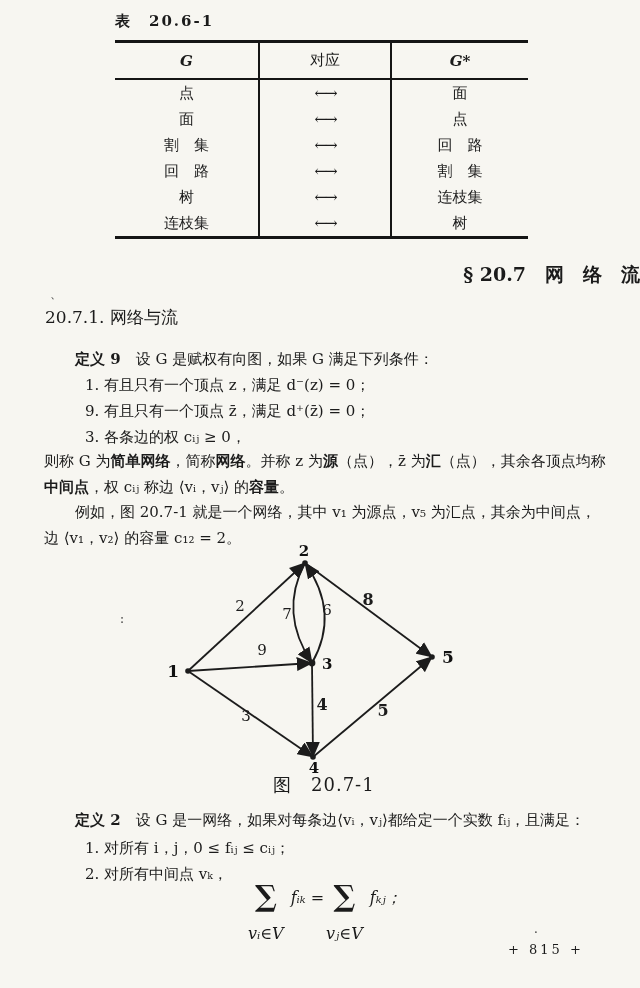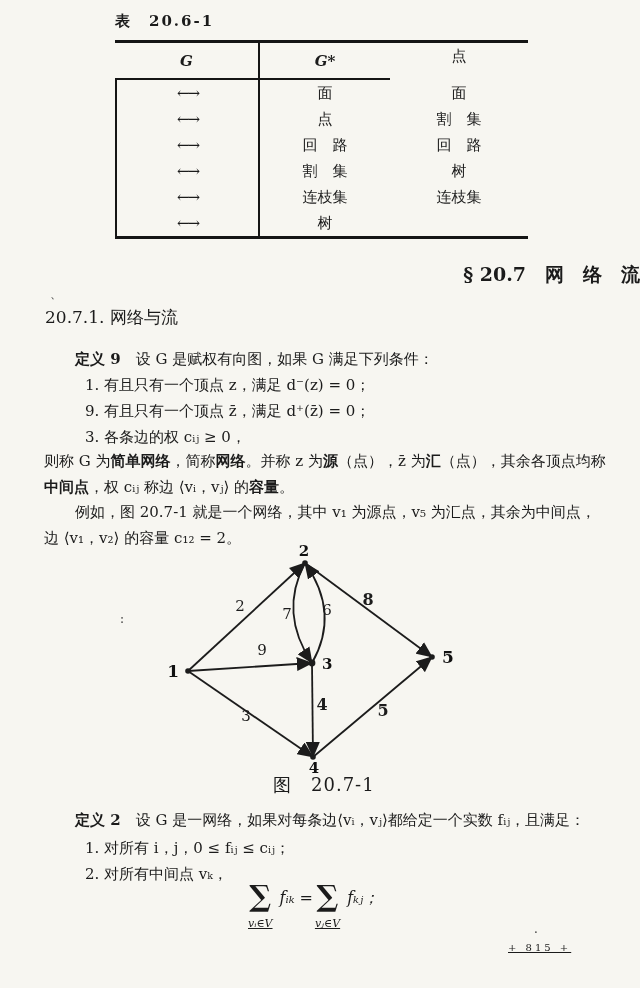--- a/index.html
+++ b/index.html
@@ -41,38 +41,39 @@
   .edge-label.bl { font-weight:700; font-size:16px; }
   .node-dot { fill:#1c1c1c; }
   .node-label { font-family:"DejaVu Serif",serif; font-weight:700; font-size:15px; fill:#111; }
   .node-label.bl2 { font-size:17px; }
   .fig-caption { position:absolute; left:273px; top:773px; font-size:18px; letter-spacing:1px;text-align:right; }
 
   
   .formula { position:absolute; left:246px; top:881px; display:flex; align-items:flex-start; }
   .sum { display:flex; flex-direction:column; align-items:center; margin:0 2px; }
   .sigma { font-size:29px; line-height:30px; font-weight:700; }
-  .lim { font-size:11px; font-style:italic; line-height:11px; margin-top:7px;text-decoration:underline; }
+  .lim { font-size:16px; font-style:italic; line-height:11px; margin-top:17px; }
   .opnd { font-size:16px; font-style:italic; margin:7px 5px 0 5px; }
   .eq { font-size:16px; margin-top:7px; }
 
-  .page-num { position:absolute; left:508px; top:942px; font-size:10px; letter-spacing:3px;text-decoration:underline; }
+  .page-num { position:absolute; left:508px; top:942px; font-size:13px; letter-spacing:3px; }
 
   .artifact { position:absolute; font-size:12px; color:#3a3a3a; }
 </style>
 </head>
 <body>
 
 <div class="t-title">表　20.6-1</div>
 
 <div class="t-wrap">
   <div class="t-grid">
     <div class="t-cell t-head">
         <span class="latin-it">G</span>
       </div>
+    <div class="t-cell t-head colsep">对应</div>
     <div class="t-cell t-head colsep">
         <span class="latin-it">G*</span>
       </div>
 
     <div class="t-cell">点</div>
     <div class="t-cell colsep arrow-cell">←→</div>
     <div class="t-cell colsep">面</div>
 
     <div class="t-cell">面</div>
     <div class="t-cell colsep arrow-cell">←→</div>

